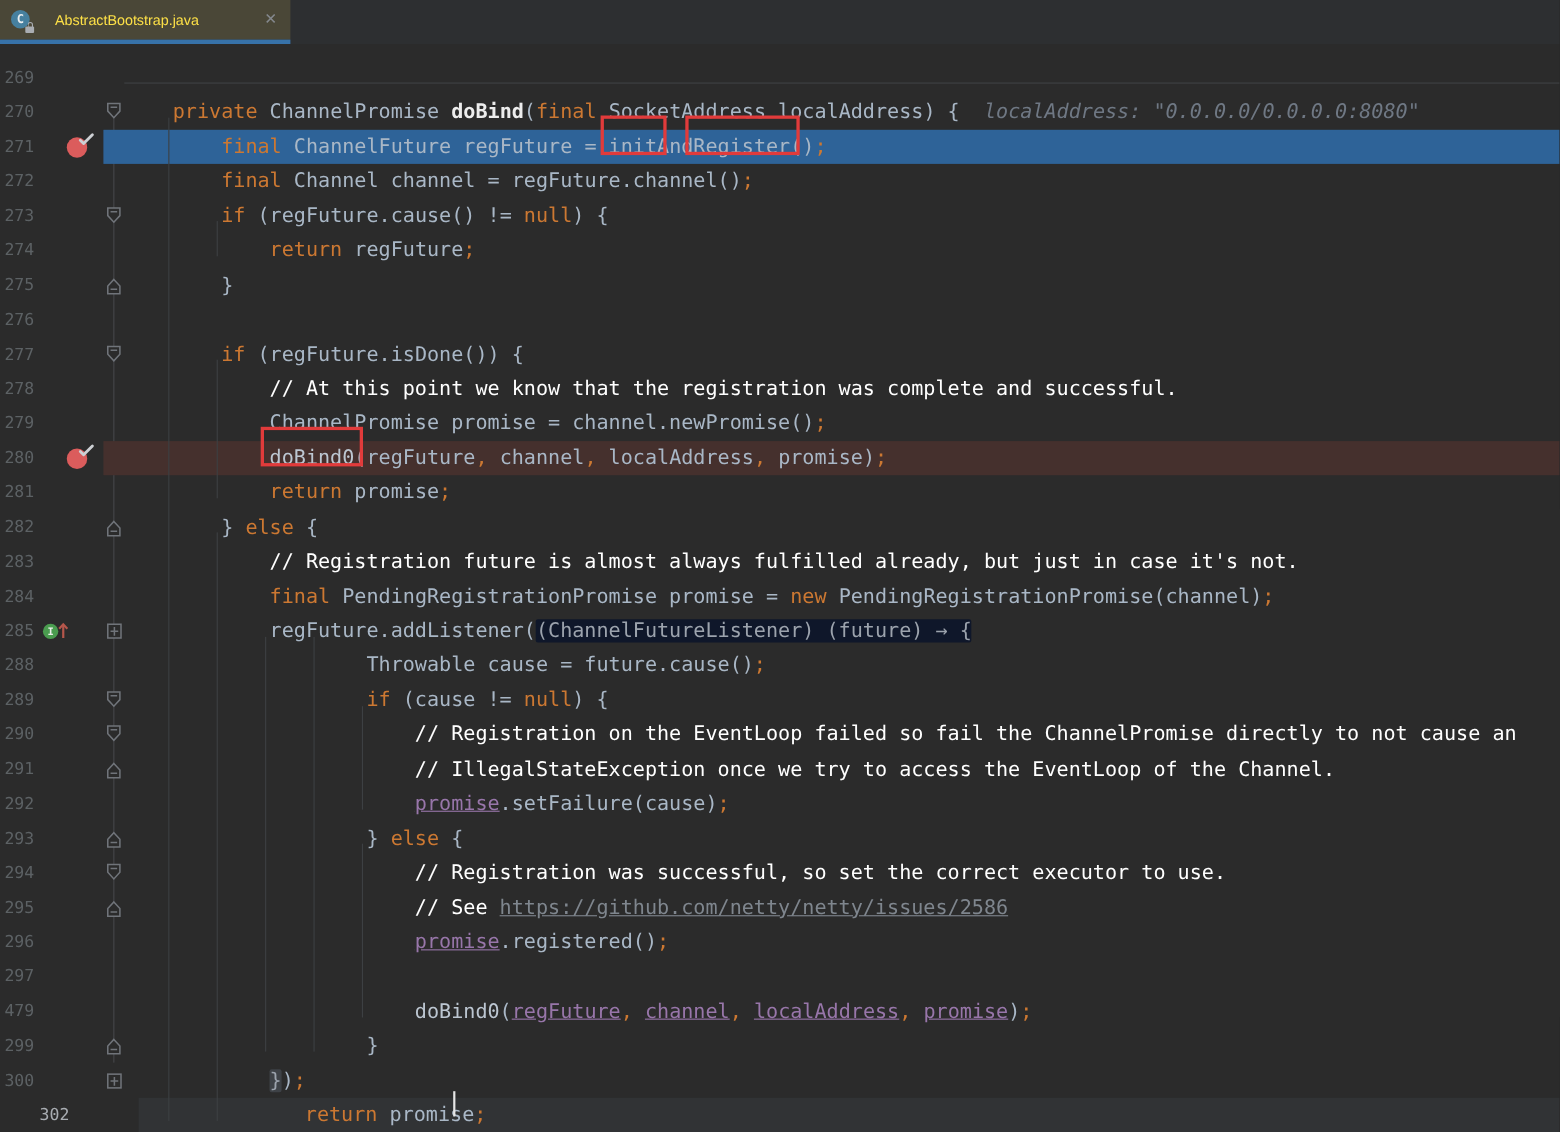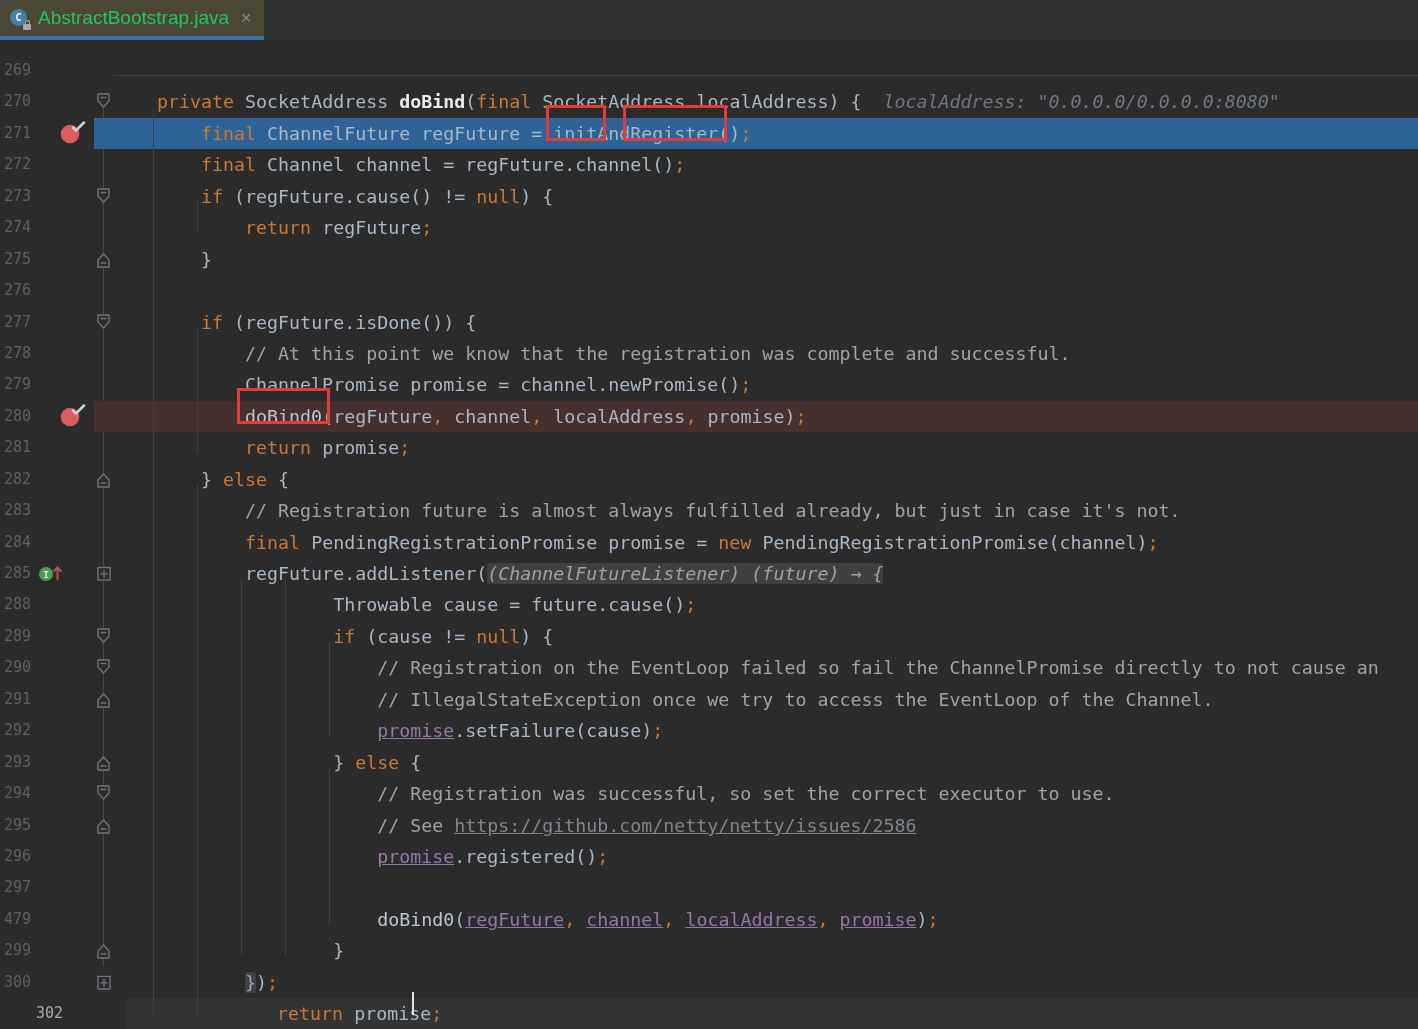--- a/index.html
+++ b/index.html
@@ -3,21 +3,21 @@
 <meta charset="utf-8">
 <style>
   html,body{margin:0;padding:0;background:#232527;}
   #app{position:relative;width:1418px;height:1029px;overflow:hidden;background:#2B2B2B;
        font-family:"DejaVu Sans Mono",monospace;}
   
   #tabbar{position:absolute;left:0;top:0;width:1418px;height:40px;background:#2D2F31;}
   #tab-active{position:absolute;left:0;top:0;width:264px;height:36px;background:var(--tab-bg,#4A4737);
       display:flex;align-items:center;gap:9px;padding:0;box-sizing:border-box;cursor:default;}
   #tab-underline{position:absolute;left:0;top:36px;width:264px;height:4px;background:var(--tab-underline,#3772A9);}
-  .tab-title{font-family:"Liberation Sans",sans-serif;font-size:19px;color:#22c55e;}
+  .tab-title{font-family:"Liberation Sans",sans-serif;font-size:13px;color:#fde047;margin-left:12px;}
   .file-icon{position:relative;width:20px;height:20px;margin-left:9px;flex:0 0 auto;}
   .file-icon .circ{position:absolute;left:1px;top:1px;width:17px;height:17px;border-radius:50%;
       background:#46809F;color:#E8EDF0;font-family:"DejaVu Sans Mono",monospace;
       font-size:11px;font-weight:bold;display:flex;align-items:center;justify-content:center;}
   .file-icon .lock{position:absolute;right:-2px;bottom:-2px;width:8px;height:6px;background:#A9ADB2;border-radius:1px;}
   .file-icon .lock:before{content:"";position:absolute;left:1.5px;top:-4px;width:3px;height:4px;
       border:1.5px solid #A9ADB2;border-bottom:none;border-radius:3px 3px 0 0;}
   .tab-close{margin-left:auto;margin-right:12px;color:#84888D;font-size:14px;
       font-family:"DejaVu Sans",sans-serif;cursor:pointer;}
   
@@ -33,23 +33,23 @@
   .row.exec .linebody{background:var(--exec-bg,#2E6398);}
   .row.bp .linebody{background:var(--bp-bg,#45302D);}
   .row.caret .linebody{background:var(--caret-bg,#313335);}
   .codetext{white-space:pre;font-size:18.3px;color:#A9B7C6;z-index:3;position:relative;cursor:text;}
   .tk-kw{color:#CC7832;}
   .tk-def{color:#A9B7C6;}
   .tk-semi{color:#CC7832;}
   .tk-decl{color:#EDEDED;font-weight:bold;}
   .tk-stat{color:#BCC6D1;}
   .tk-cap{color:#9876AA;text-decoration:underline;}
-  .tk-cmt{color:#a3a3a3;}
+  .tk-cmt{color:#ffffff;}
   .tk-lnk{color:#7F868E;text-decoration:underline;}
-  .tk-fold{background:#404040;color:#9CA3AD;border-radius:2px;font-style:italic;}
+  .tk-fold{background:#0f172a;color:#9CA3AD;border-radius:2px;}
   .tk-foldedge{background:#3E4247;color:#9CA3AD;border-radius:2px;}
   .tk-hint{color:#6F7884;font-style:italic;margin-left:22px;}
   .guide{position:absolute;width:1px;background:#3D4043;z-index:2;}
   .sep{position:absolute;height:1px;background:#3F4244;z-index:2;}
   .annbox{position:absolute;border:3px solid var(--box-red,#E13B3B);z-index:5;}
   #caret{position:absolute;width:2px;height:23px;background:#E6E6E6;z-index:6;}
   .gsvg{position:absolute;left:0;top:0;}
 </style>
 </head>
 <body>
@@ -82,21 +82,21 @@
         <div class="row">
           <div class="numcell">270</div>
           <div class="iconcell"></div>
           <div class="linebody">
             <div class="foldcell">
               <svg class="gsvg" width="19" height="31" viewBox="0 0 19 31">
                 <polygon points="4,8 15,8 15,15 9.5,21 4,15" fill="#2B2B2B" stroke="#70747A" stroke-width="1.4"></polygon>
                 <line x1="6.5" y1="11.5" x2="12.5" y2="11.5" stroke="#70747A" stroke-width="1.4"></line>
               </svg>
             </div>
-            <div class="codetext"><span class="tk-def">    </span><span class="tk-kw">private </span><span class="tk-def">SocketAddress </span><span class="tk-decl">doBind</span><span class="tk-def">(</span><span class="tk-kw">final </span><span class="tk-def">SocketAddress localAddress) {</span><span class="tk-hint">localAddress: "0.0.0.0/0.0.0.0:8080"</span></div>
+            <div class="codetext"><span class="tk-def">    </span><span class="tk-kw">private </span><span class="tk-def">ChannelPromise </span><span class="tk-decl">doBind</span><span class="tk-def">(</span><span class="tk-kw">final </span><span class="tk-def">SocketAddress localAddress) {</span><span class="tk-hint">localAddress: "0.0.0.0/0.0.0.0:8080"</span></div>
           </div>
         </div>
         <div class="row exec">
           <div class="numcell">271</div>
           <div class="iconcell">
             <svg class="gsvg" width="32" height="31" viewBox="0 0 32 31" style="left:18px">
               <circle cx="12" cy="16" r="9.3" fill="#DB5C5C"></circle>
               <polyline points="15,9.5 18,12.5 26,4.5" fill="none" stroke="#CDD0D4" stroke-width="2.6" stroke-linecap="round" stroke-linejoin="round"></polyline>
             </svg>
           </div>

